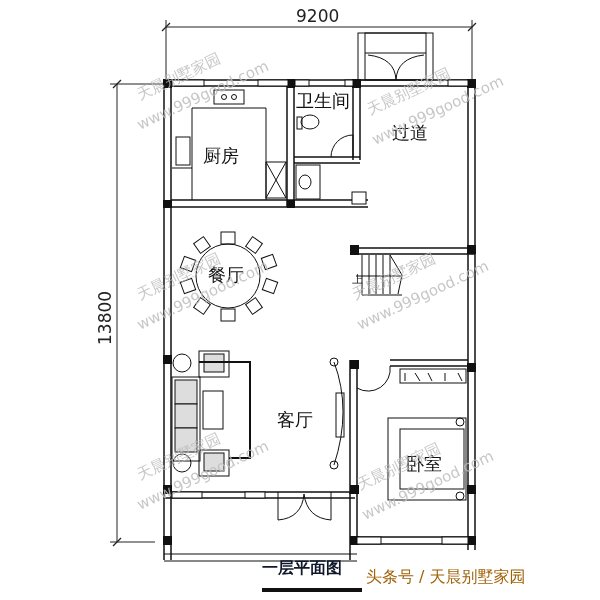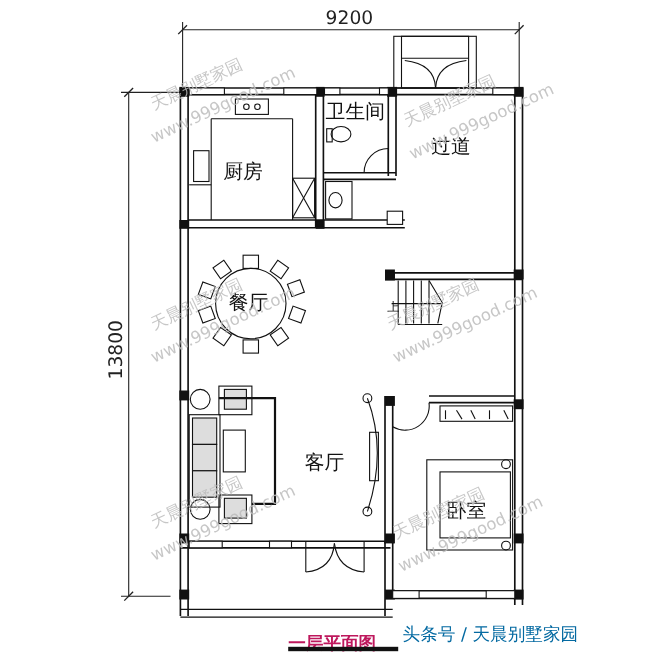--- a/index.html
+++ b/index.html
@@ -1,23 +1,23 @@
 <!DOCTYPE html>
 <html><head>
 <meta charset="utf-8">
 <style>
   html, body { margin:0; padding:0; background:#ffffff; }
   body { width:600px; height:600px; position:relative; overflow:hidden; font-family:"DejaVu Sans", sans-serif; }
   svg { position:absolute; left:0; top:0; }
   .dim { font-family:"DejaVu Sans", sans-serif; font-size:17px; fill:#222; }
   .room { font-family:"DejaVu Sans", sans-serif; font-size:18px; fill:#111; }
   .wm { font-family:"DejaVu Sans", sans-serif; font-size:15px; fill:#bdbdbd; opacity:0.85; }
-  .caption { position:absolute; left:262px; top:575px; font-size:16px; font-weight:bold; color:#be185d; font-family:"DejaVu Sans", sans-serif; }
+  .caption { position:absolute; left:262px; top:558px; font-size:16px; font-weight:bold; color:#0f172a; font-family:"DejaVu Sans", sans-serif; }
   .caption-under { position:absolute; left:262px; top:588px; width:100px; height:4px; background:#111; }
-  .source { position:absolute; left:366px; top:567px; font-size:16px; color:#0369a1; font-family:"DejaVu Sans", sans-serif; }
+  .source { position:absolute; left:366px; top:567px; font-size:16px; color:#a16207; font-family:"DejaVu Sans", sans-serif; }
 </style>
 </head>
 <body>
 
 <svg width="600" height="600" viewBox="0 0 600 600">
 
   <g>
     <line x1="166" y1="27" x2="472" y2="27" stroke="#222" stroke-width="1"></line>
     <line x1="166" y1="20" x2="166" y2="80" stroke="#222" stroke-width="1"></line>
     <line x1="472" y1="20" x2="472" y2="80" stroke="#222" stroke-width="1"></line>

